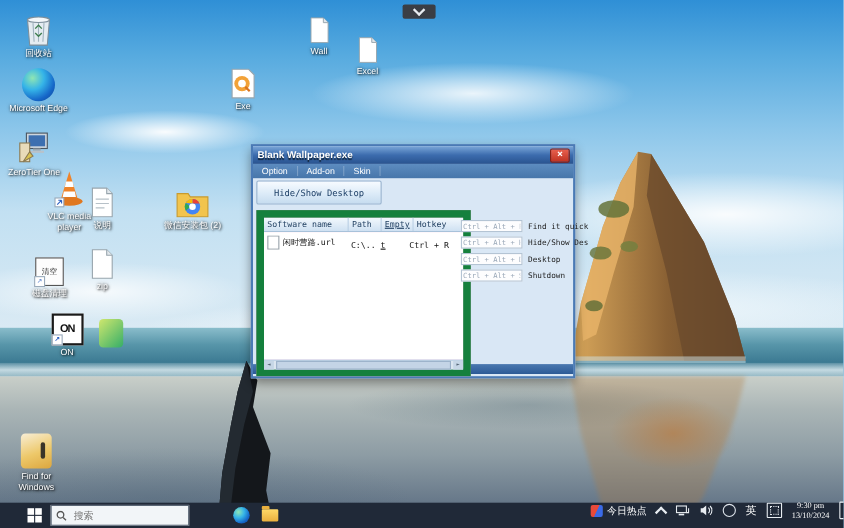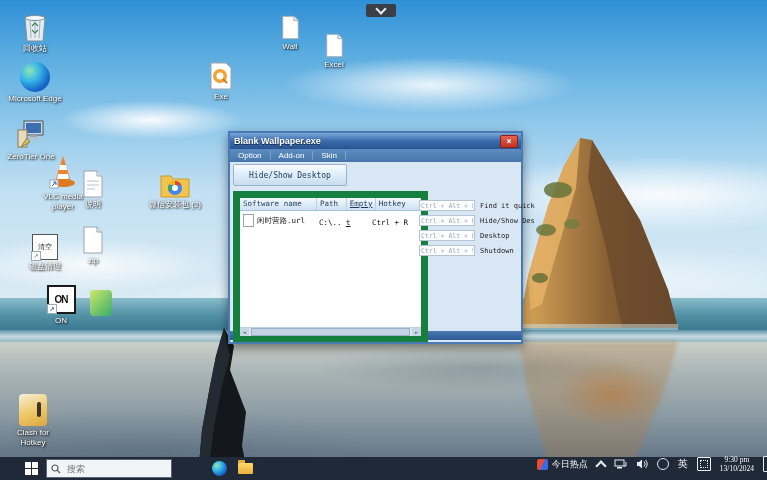--- a/index.html
+++ b/index.html
@@ -276,21 +276,21 @@
         <path d="M14,17 L18,21" stroke="#d9731f" stroke-width="2"></path>
       </svg>
     </div>
     <div class="dlabel">Exe</div>
   </div>
 
   <div class="dicon" style="left:4px;top:392px;">
     <div class="ic">
         <div class="box-clash"></div>
       </div>
-    <div class="dlabel">Clash for Hotkey</div>
+    <div class="dlabel">Find for Windows</div>
   </div>
 
   <div class="dicon" style="left:268px;top:6px;width:44px;">
     <div class="ic">
       <svg width="19" height="25" viewBox="0 0 22 28">
         <path d="M2,1 L15,1 L20,6 L20,27 L2,27 Z" fill="#fff" stroke="#98a5ad"></path>
         <path d="M15,1 L15,6 L20,6" fill="#e2e8ec" stroke="#98a5ad"></path>
       </svg>
     </div>
     <div class="dlabel">Wall</div>

